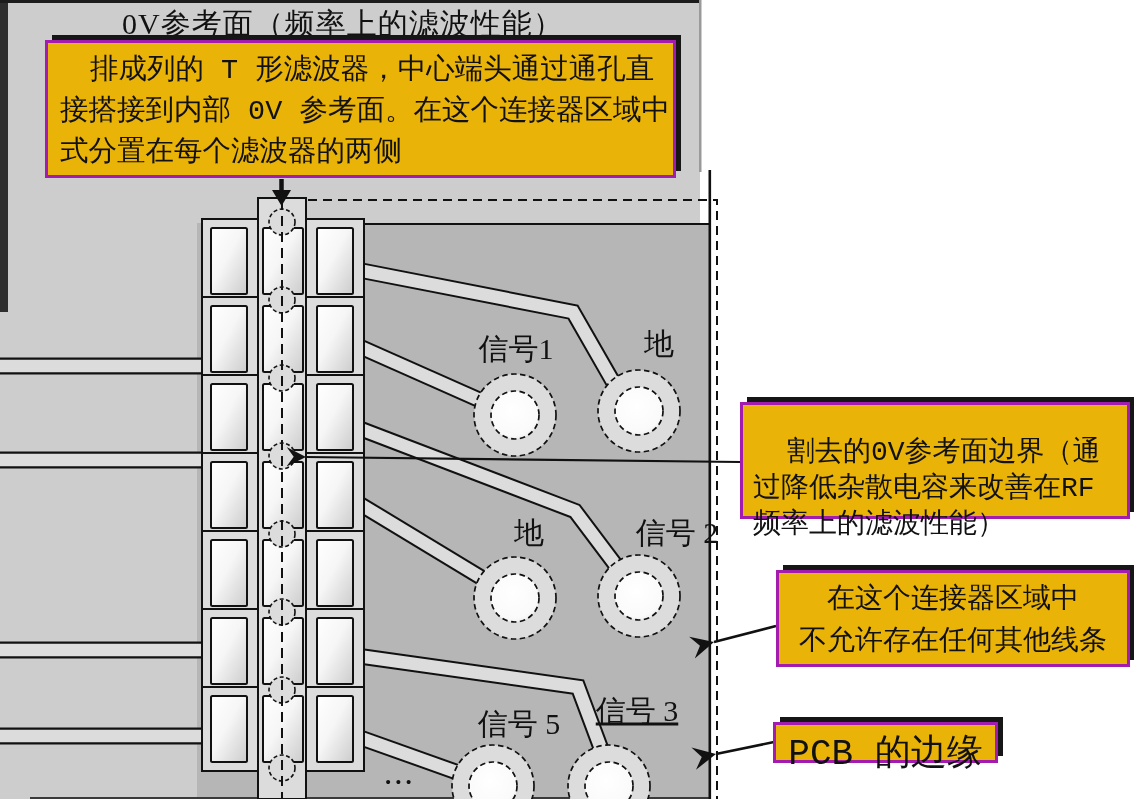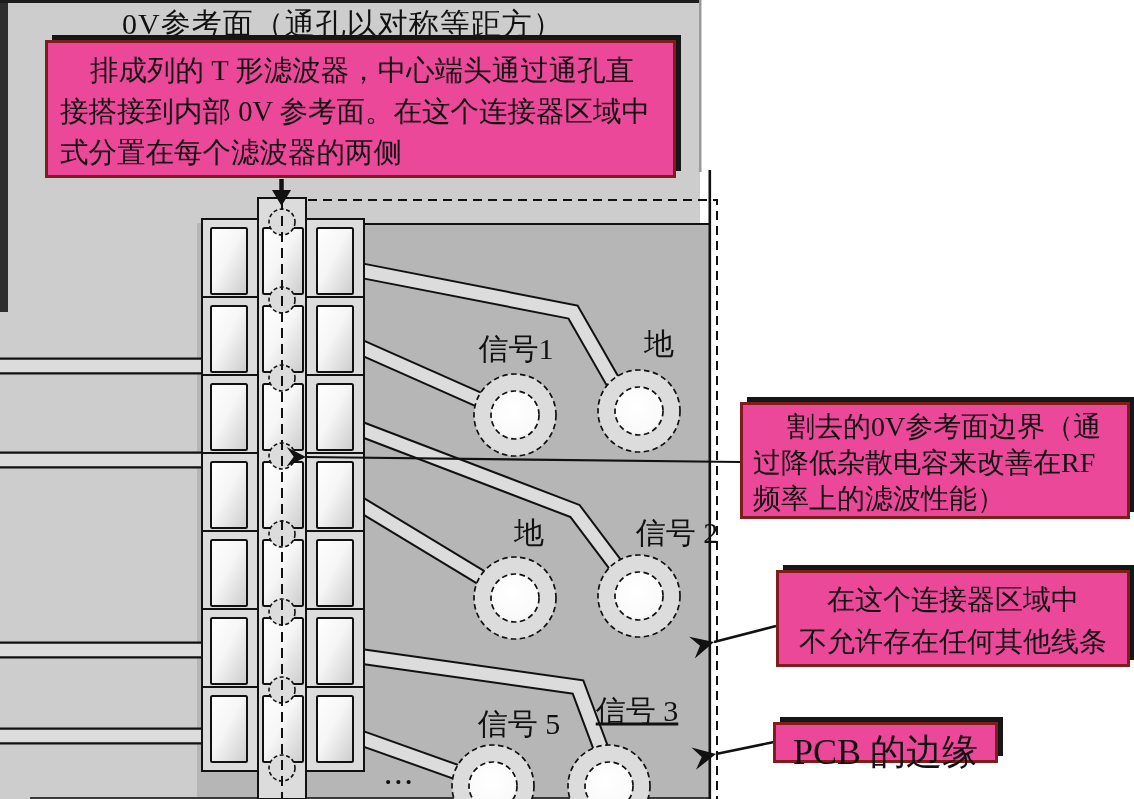--- a/index.html
+++ b/index.html
@@ -3,29 +3,29 @@
 <meta charset="utf-8">
 <style>
   html,body{margin:0;padding:0;background:#ffffff;}
   #canvas{
     position:relative;width:1134px;height:799px;overflow:hidden;
     background:#ffffff;font-family:"Liberation Serif","DejaVu Serif",serif;color:#111;
   }
   #pcb-art{position:absolute;left:0;top:0;}
   .txt{position:absolute;white-space:nowrap;}
   .callout{
-    position:absolute;background:#ec4899;border:3px solid #7f1d1d;
-    box-shadow:6px -6px 0 -1px #161616;box-sizing:border-box;
+    position:absolute;background:#eab308;border:3px solid #a21caf;
+    box-shadow:6px -6px 0 -1px #161616;box-sizing:border-box;font-family:Liberation Mono, monospace;
   }
   .callout .ln{white-space:nowrap;}
   #title{left:122px;top:4px;font-size:30px;letter-spacing:1px;}
   #box-filter-note{left:45px;top:40px;width:631px;height:138px;padding:7px 12px;font-size:28.5px;line-height:41px;}
   #box-filter-note .ln1{text-indent:30px;}
   #box-cut-note{left:740px;top:402px;width:390px;height:117px;padding:4px 10px;font-size:28px;line-height:36px;}
-  #box-cut-note .ln1{text-indent:34px;}
+  #box-cut-note .ln1{text-indent:34px;margin-top:26px;}
   #box-keepout{left:776px;top:570px;width:354px;height:97px;padding-top:6px;font-size:28px;line-height:42px;text-align:center;}
   #box-edge{left:773px;top:722px;width:225px;height:41px;padding-top:3px;font-size:36px;text-align:center;}
   .pad-label{font-size:30px;transform:translate(-50%,-50%);margin-left:13px;}
   #ellipsis{font-size:15px;font-weight:bold;letter-spacing:5px;transform:translate(-50%,-50%);}
 </style>
 </head>
 <body>
 
 <div id="canvas">
 
@@ -162,21 +162,21 @@
 
     <g>
       <path d="M740,462 L306,457" fill="none" stroke="#111" stroke-width="2.2" marker-end="url(#arrowL)"></path>
       <path d="M776,626 L714,642" fill="none" stroke="#111" stroke-width="2.6" marker-end="url(#arrowL)"></path>
       <path d="M774,742 L716,754" fill="none" stroke="#111" stroke-width="2.6" marker-end="url(#arrowL)"></path>
       <line x1="281.5" y1="179" x2="281.5" y2="192" stroke="#111" stroke-width="4.5"></line>
       <polygon points="272,190 291,190 281.5,206" fill="#111"></polygon>
     </g>
   </svg>
 
-  <div class="txt" id="title">0V参考面（通孔以对称等距方）</div>
+  <div class="txt" id="title">0V参考面（频率上的滤波性能）</div>
 
   <div class="callout" id="box-filter-note">
     <div class="ln ln1">排成列的 T 形滤波器，中心端头通过通孔直</div>
     <div class="ln">接搭接到内部 0V 参考面。在这个连接器区域中</div>
     <div class="ln">式分置在每个滤波器的两侧</div>
   </div>
 
   <div class="callout" id="box-cut-note">
     <div class="ln ln1">割去的0V参考面边界（通</div>
     <div class="ln">过降低杂散电容来改善在RF</div>

